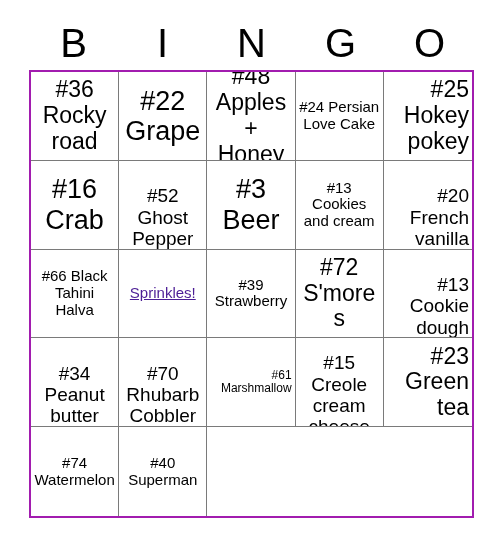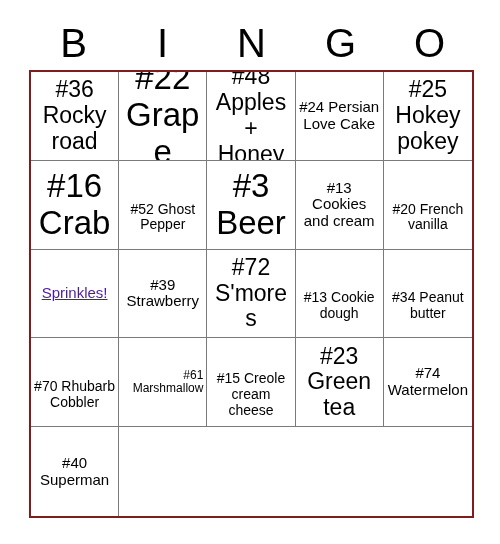--- a/index.html
+++ b/index.html
@@ -40,54 +40,55 @@
     color: #000000;
     letter-spacing: 0px;
   }
   #grid {
     position: absolute;
     left: 29px;
     top: 70px;
     width: 445px;
     height: 448px;
     box-sizing: border-box;
-    border: 2px solid #7f1d1d;
+    border: 2px solid #a21caf;
     display: grid;
     grid-template-columns: repeat(5, 1fr);
     grid-template-rows: repeat(5, 1fr);
     background: #ffffff;
   }
   .cell {
     box-sizing: border-box;
     border-right: 1px solid #7a7a7a;
     border-bottom: 1px solid #7a7a7a;
     display: flex;
     align-items: center;
     justify-content: center;
     text-align: center;
     padding: 2px 3px;
     overflow: hidden;
     background: #ffffff;
   }
   .cell:nth-child(5n) {
     border-right: none;
+    text-align: right;
   }
   .cell:nth-child(n+21) {
     border-bottom: none;
   }
   .cell-text {
     display: block;
     width: 100%;
     line-height: 1.12;
     word-wrap: break-word;
   }
   
-  .size-xl .cell-text { font-size: 33px; }
+  .size-xl .cell-text { font-size: 27px; }
   .size-lg .cell-text { font-size: 23px; }
-  .size-md .cell-text { font-size: 14px; margin-top: 25px; }
+  .size-md .cell-text { font-size: 19px; margin-top: 25px; }
   .size-sm .cell-text { font-size: 15px; }
   .size-xs .cell-text { font-size: 12px; text-align: right; }
   .free-space .cell-text {
     font-size: 15px;
     color: #4c1d95;
     text-decoration: underline;
   }
 </style>
 </head>
 <body>
@@ -126,20 +127,23 @@
       </div>
       <div class="cell size-xl">
         <span class="cell-text">#3 Beer</span>
       </div>
       <div class="cell size-sm">
         <span class="cell-text">#13 Cookies and cream</span>
       </div>
       <div class="cell size-md">
         <span class="cell-text">#20 French vanilla</span>
       </div>
+      <div class="cell size-sm">
+        <span class="cell-text">#66 Black Tahini Halva</span>
+      </div>
       <div class="cell size-sm free-space">
         <span class="cell-text">Sprinkles!</span>
       </div>
       <div class="cell size-sm">
         <span class="cell-text">#39 Strawberry</span>
       </div>
       <div class="cell size-lg">
         <span class="cell-text">#72 S'mores</span>
       </div>
       <div class="cell size-md">

